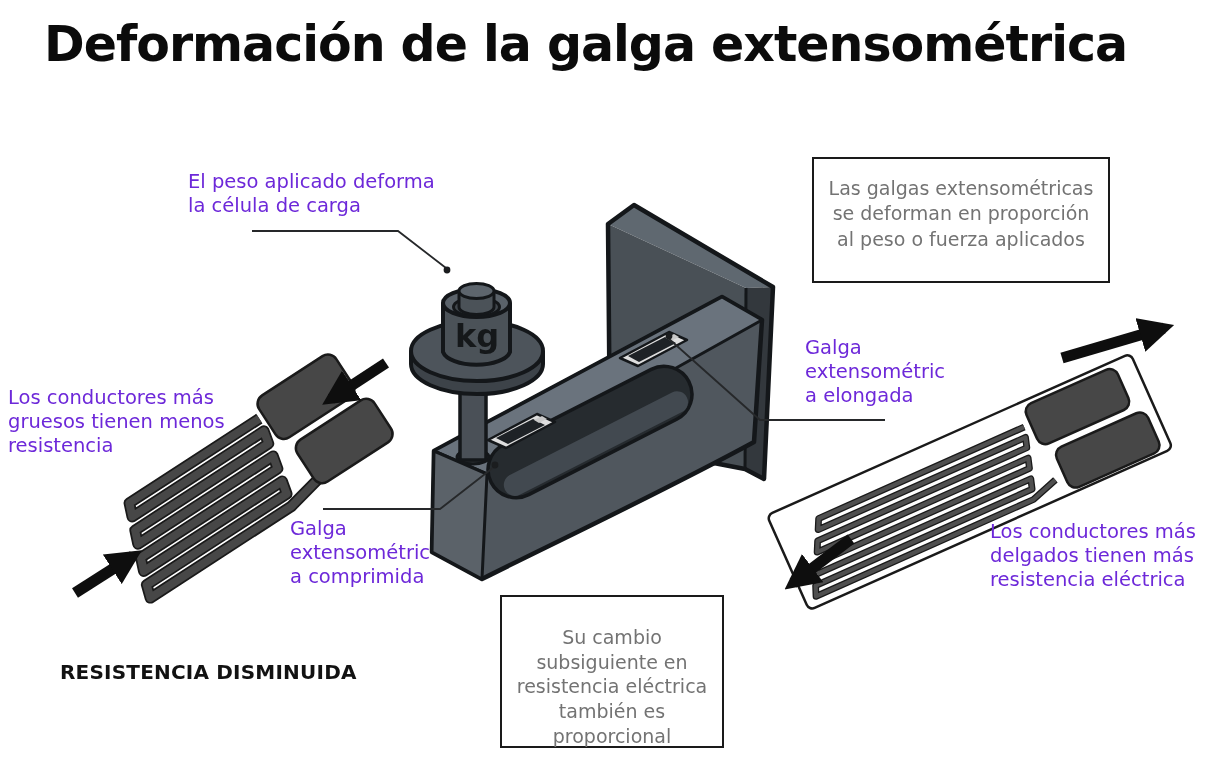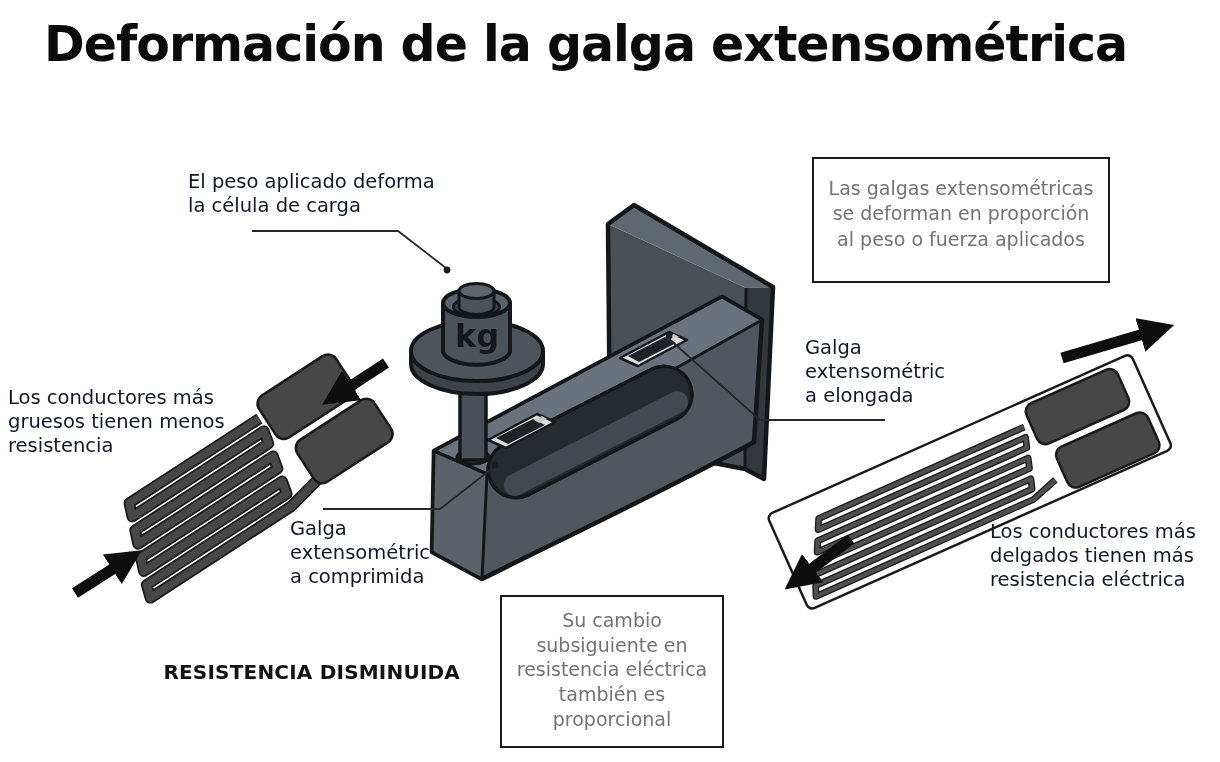--- a/index.html
+++ b/index.html
@@ -6,33 +6,33 @@
   .stage{
     position:relative;width:1220px;height:762px;background:#ffffff;
     font-family:"DejaVu Sans","Liberation Sans",sans-serif;color:#1c1c1c;overflow:hidden;
   }
   .abs{position:absolute;}
   .pre{white-space:pre-line;}
   .title{
     left:44px;top:14px;font-size:49px;font-weight:bold;color:#0b0b0b;
     letter-spacing:-1px;line-height:1.25;
   }
-  .ann{font-size:19.5px;line-height:1.22;color:#0f172a;}
+  .ann{font-size:19.5px;line-height:1.22;color:#6d28d9;}
   .ann-peso{left:188px;top:170px;}
   .note-left{left:8px;top:386px;}
   .galga-comp{left:290px;top:517px;}
   .galga-elong{left:805px;top:336px;}
   .note-right{left:990px;top:520px;}
   .infobox{
     border:2px solid #1a1a1a;background:#ffffff;text-align:center;
     font-size:19px;line-height:1.33;color:#737373;box-sizing:border-box;
   }
   .box-top{left:812px;top:157px;width:298px;height:126px;padding-top:17px;}
-  .box-bottom{left:500px;top:595px;width:224px;height:153px;padding-top:11px;line-height:1.3;}
-  .caption{font-size:20px;font-weight:bold;color:#121212;text-align:right;letter-spacing:0.2px;}
+  .box-bottom{left:500px;top:595px;width:224px;height:153px;padding-top:28px;line-height:1.3;}
+  .caption{font-size:20px;font-weight:bold;color:#121212;text-align:left;letter-spacing:0.2px;}
   .cap-left{left:60px;top:660px;width:400px;}
   .cap-right{left:814px;top:660px;width:400px;}
   svg.scene{left:0;top:0;}
 </style>
 </head>
 <body>
 
 <div class="stage">
 
   <svg class="abs scene" width="1220" height="762" viewBox="0 0 1220 762">

